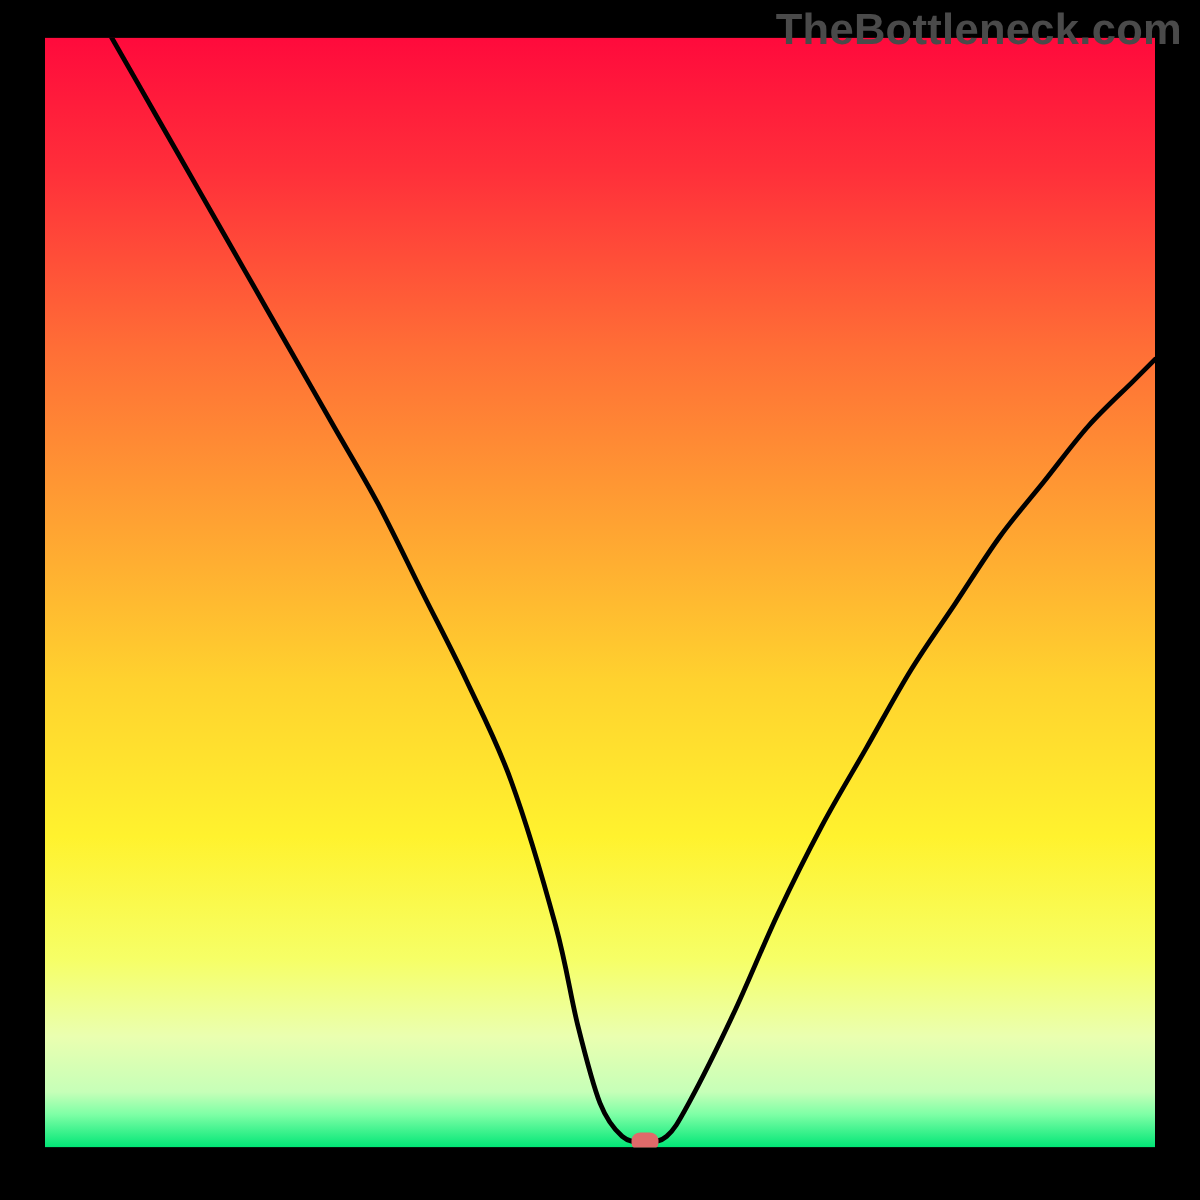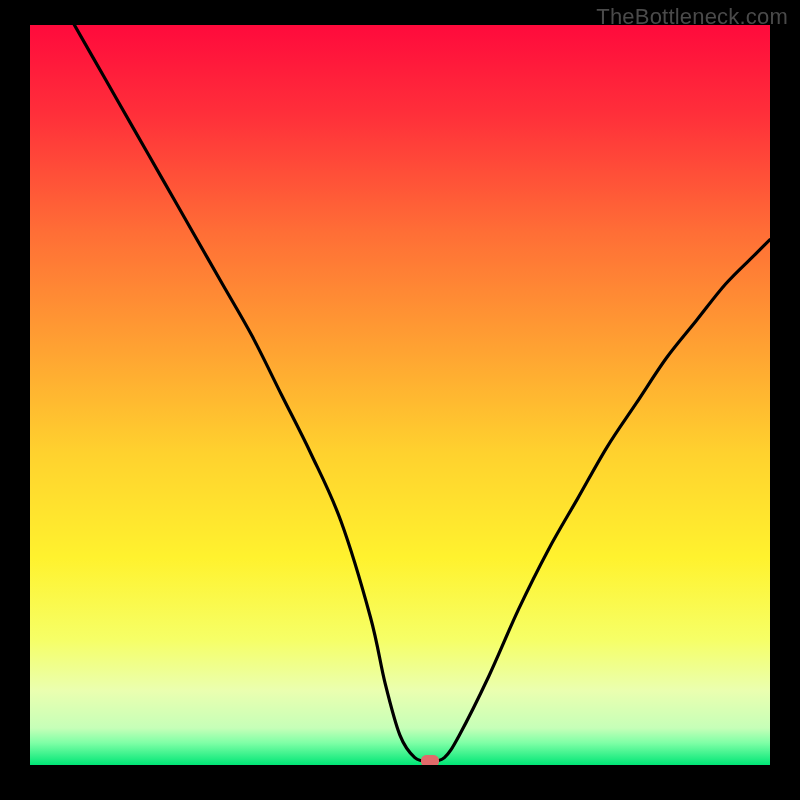--- a/index.html
+++ b/index.html
@@ -15,22 +15,22 @@
     position: relative;
     width: 800px;
     height: 800px;
     background: #000;
   }
   .watermark {
     position: absolute;
     top: 4px;
     right: 12px;
     color: #4a4a4a;
-    font-size: 22px;
-    font-weight: 400;
+    font-size: 29px;
+    font-weight: 700;
     letter-spacing: 0.2px;
     z-index: 5;
     user-select: none;
   }
   .plot {
     position: absolute;
     left: 30px;
     top: 25px;
     width: 740px;
     height: 740px;

